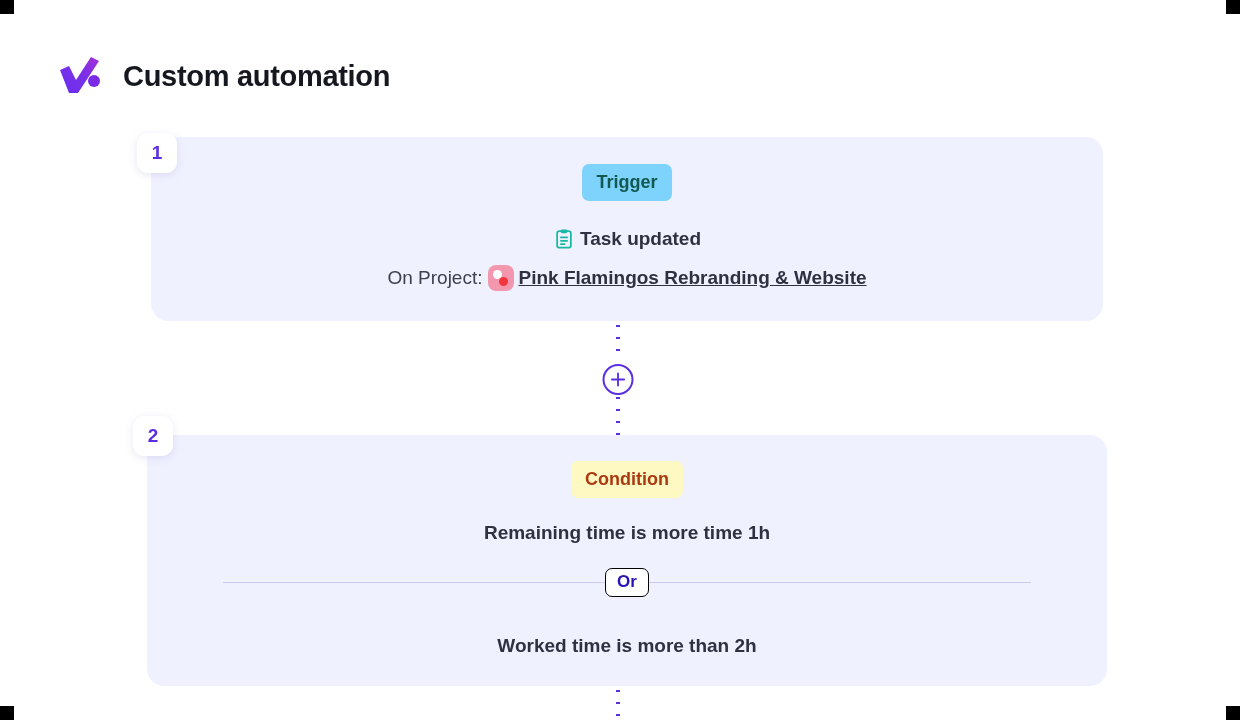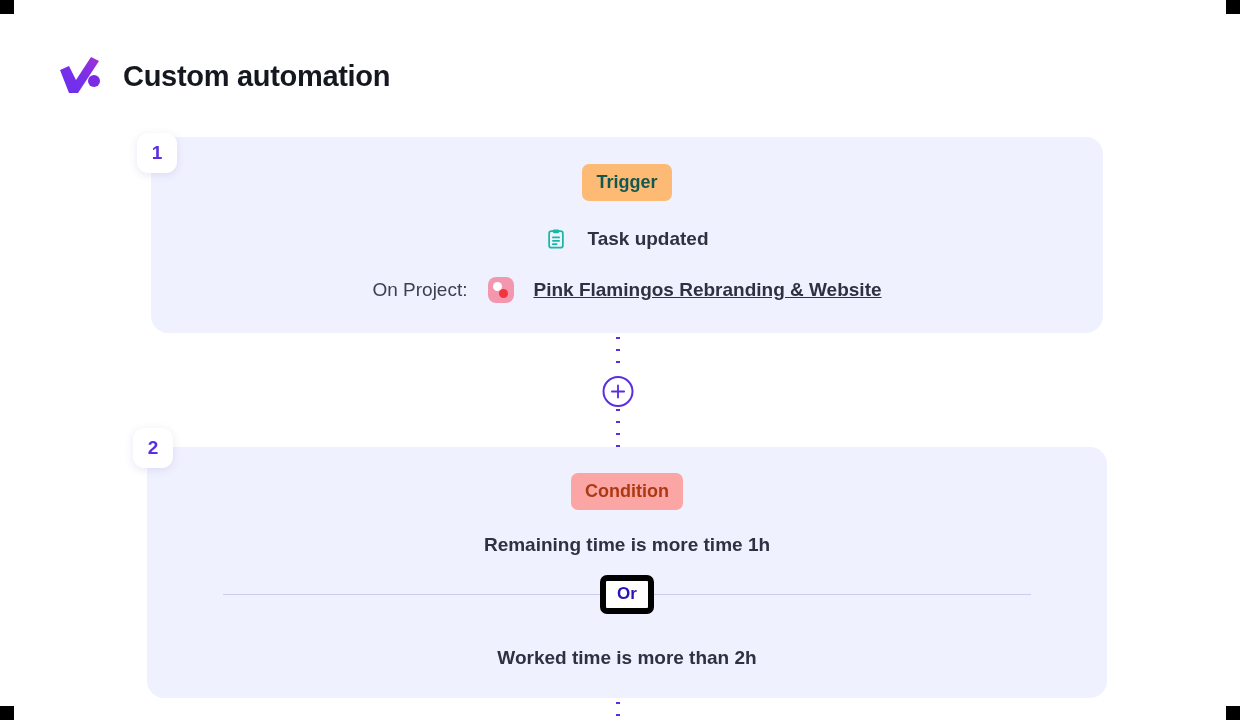--- a/index.html
+++ b/index.html
@@ -101,33 +101,33 @@
   }
 
   .tag {
     display: inline-block;
     border-radius: 7px;
     font-size: 18px;
     font-weight: bold;
     line-height: 1;
     padding: 9px 14px 10px 14px;
   }
-  .tag-trigger { background: #fdba74; color: #125850; }
-  .tag-condition { background: #fca5a5; color: #ab3a12; }
+  .tag-trigger { background: #7dd3fc; color: #125850; }
+  .tag-condition { background: #fef9c3; color: #ab3a12; }
 
   .row {
     display: flex;
     align-items: center;
     justify-content: center;
-    gap: 20px;
+    gap: 5px;
     font-size: 19px;
     color: #2e3141;
   }
   .row-event { margin-top: 27px; font-weight: bold; }
-  .row-project { margin-top: 27px; }
+  .row-project { margin-top: 15px; }
 
   .label-muted { font-weight: normal; color: #3c4050; }
   .project-name { font-weight: bold; color: #2e3141; text-decoration: underline; }
 
   .icon-task { width: 22px; height: 22px; display: block; }
 
   .project-avatar {
     width: 26px;
     height: 26px;
     border-radius: 8px;
@@ -171,21 +171,21 @@
   .or-line {
     position: absolute;
     left: 0; right: 0;
     top: 50%;
     height: 1px;
     background: #ccccf0;
   }
   .or-pill {
     position: relative;
     background: #ffffff;
-    border: 6px solid #000000;
+    border: 1px solid #000000;
     border-radius: 7px;
     padding: 3px 11px 4px 11px;
     font-size: 17px;
     font-weight: bold;
     color: #2a14b8;
     z-index: 2;
   }
 
   
   .connector {

